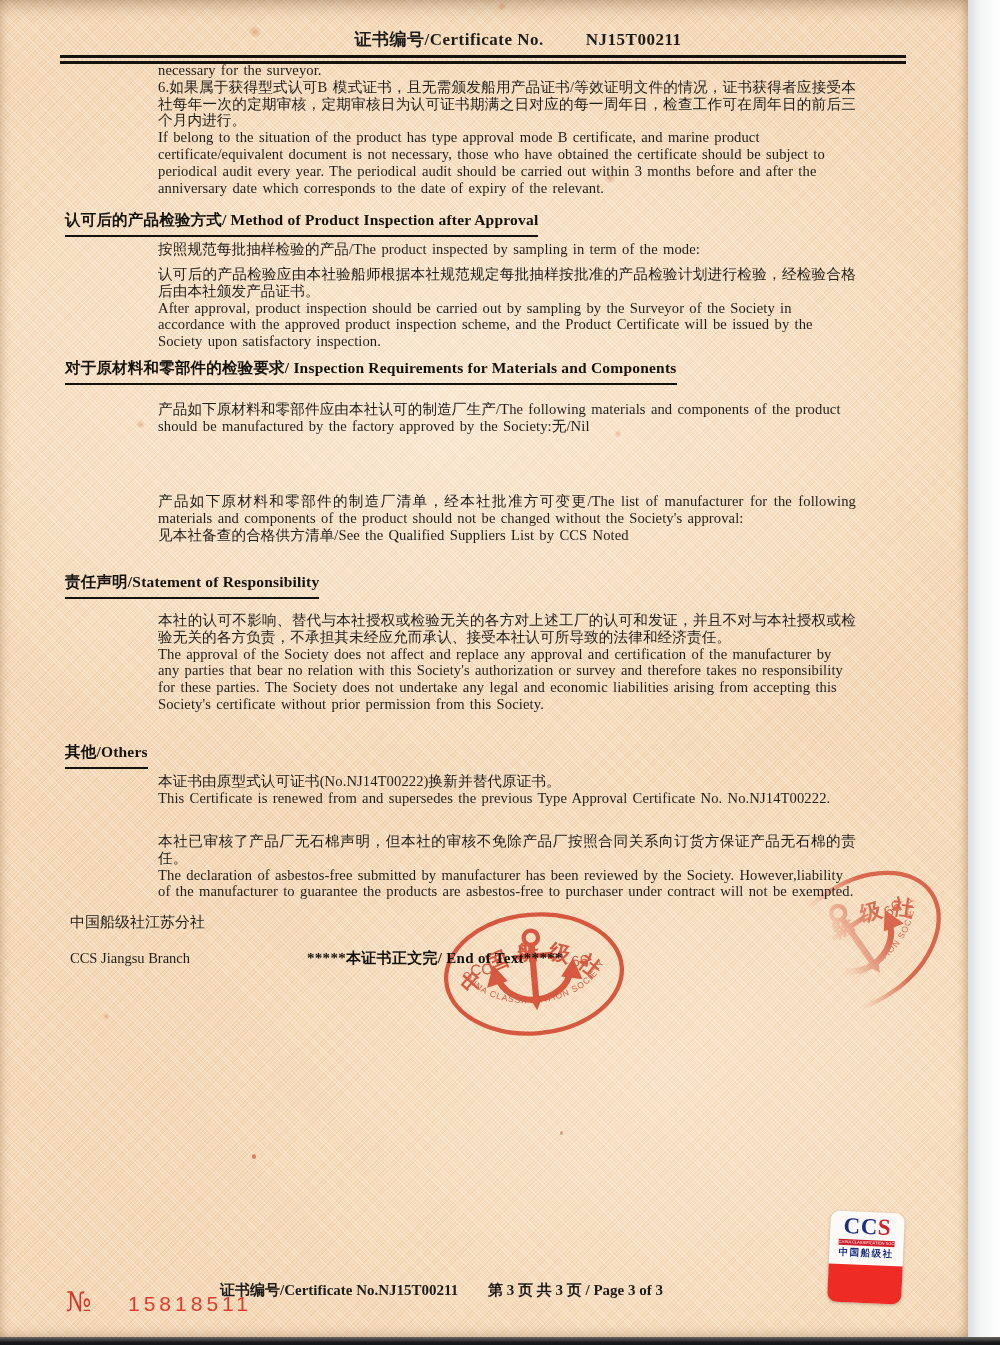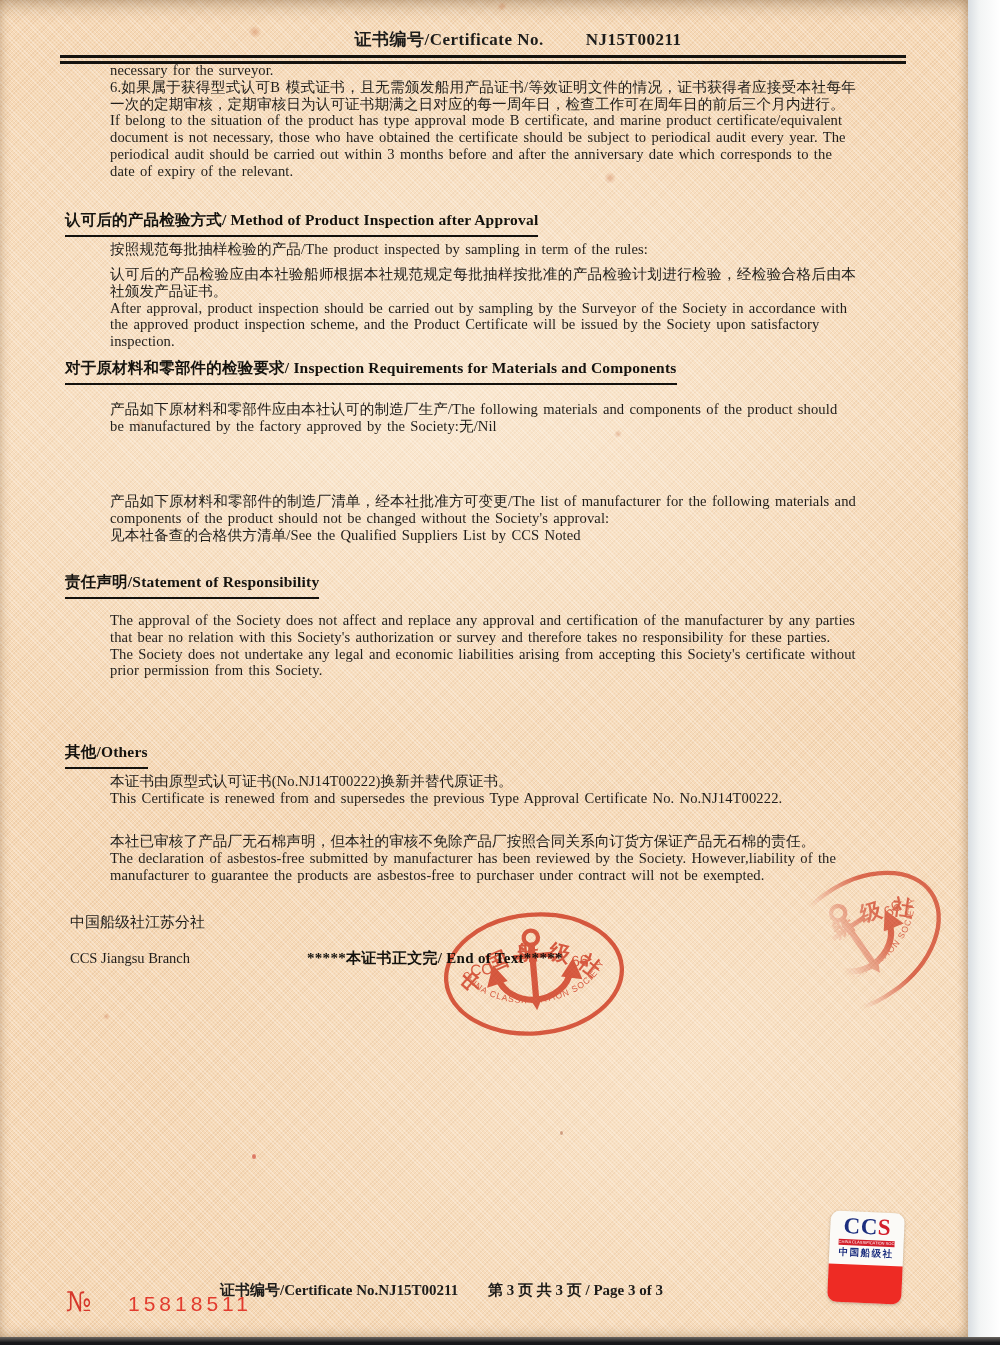--- a/index.html
+++ b/index.html
@@ -43,21 +43,21 @@
   .header-rule{
     position:absolute;top:55px;left:60px;width:846px;height:3px;
     border-top:3px solid #15130f;border-bottom:3px solid #15130f;
   }
   
   .tb{
     position:absolute;left:110px;width:746px;
     font-size:14.6px;line-height:16.8px;text-align:justify;
     word-spacing:1.5px;letter-spacing:.1px;color:#1f1d1a;
   }
-  .tb div{text-align:justify;}
+  .tb div{text-align:justify;margin-left:48px;}
   .tb div:last-child{text-align:left;}
   .sec-head{
     position:absolute;left:65px;font-size:15.5px;font-weight:bold;color:#14120e;
     letter-spacing:.2px;white-space:nowrap;
   }
   .sec-head .in{display:inline-block;border-bottom:2.5px solid #14120e;padding-bottom:4px;}
   .sig{position:absolute;left:70px;font-size:15px;color:#1f1d1a;white-space:nowrap;}
   .end-line{
     position:absolute;left:307px;top:949px;font-size:15px;font-weight:600;
     white-space:nowrap;z-index:5;color:#14120e;letter-spacing:.3px;
@@ -144,21 +144,21 @@
   <div class="tb" style="top:62px">
     <div>necessary for the surveyor.</div>
     <div>6.如果属于获得型式认可B 模式证书，且无需颁发船用产品证书/等效证明文件的情况，证书获得者应接受本社每年一次的定期审核，定期审核日为认可证书期满之日对应的每一周年日，检查工作可在周年日的前后三个月内进行。</div>
     <div>If belong to the situation of the product has type approval mode B certificate, and marine product certificate/equivalent document is not necessary, those who have obtained the certificate should be subject to periodical audit every year. The periodical audit should be carried out within 3 months before and after the anniversary date which corresponds to the date of expiry of the relevant.</div>
   </div>
 
   <div class="sec-head" style="top:210px">
     <span class="in">认可后的产品检验方式/ Method of Product Inspection after Approval</span>
   </div>
   <div class="tb" style="top:241px">
-    <div>按照规范每批抽样检验的产品/The product inspected by sampling in term of the rules:</div>
+    <div>按照规范每批抽样检验的产品/The product inspected by sampling in term of the mode:</div>
   </div>
   <div class="tb" style="top:266px">
     <div>认可后的产品检验应由本社验船师根据本社规范规定每批抽样按批准的产品检验计划进行检验，经检验合格后由本社颁发产品证书。</div>
     <div>After approval, product inspection should be carried out by sampling by the Surveyor of the Society in accordance with the approved product inspection scheme, and the Product Certificate will be issued by the Society upon satisfactory inspection.</div>
   </div>
 
   <div class="sec-head" style="top:358px">
     <span class="in">对于原材料和零部件的检验要求/ Inspection Requirements for Materials and Components</span>
   </div>
   <div class="tb" style="top:401px">
@@ -166,20 +166,21 @@
   </div>
   <div class="tb" style="top:493px">
     <div>产品如下原材料和零部件的制造厂清单，经本社批准方可变更/The list of manufacturer for the following materials and components of the product should not be changed without the Society's approval:</div>
     <div>见本社备查的合格供方清单/See the Qualified Suppliers List by CCS Noted</div>
   </div>
 
   <div class="sec-head" style="top:572px">
     <span class="in">责任声明/Statement of Responsibility</span>
   </div>
   <div class="tb" style="top:612px">
+    <div>本社的认可不影响、替代与本社授权或检验无关的各方对上述工厂的认可和发证，并且不对与本社授权或检验无关的各方负责，不承担其未经应允而承认、接受本社认可所导致的法律和经济责任。</div>
     <div>The approval of the Society does not affect and replace any approval and certification of the manufacturer by any parties that bear no relation with this Society's authorization or survey and therefore takes no responsibility for these parties. The Society does not undertake any legal and economic liabilities arising from accepting this Society's certificate without prior permission from this Society.</div>
   </div>
 
   <div class="sec-head" style="top:742px">
     <span class="in">其他/Others</span>
   </div>
   <div class="tb" style="top:773px">
     <div>本证书由原型式认可证书(No.NJ14T00222)换新并替代原证书。</div>
     <div>This Certificate is renewed from and supersedes the previous Type Approval Certificate No. No.NJ14T00222.</div>
   </div>

